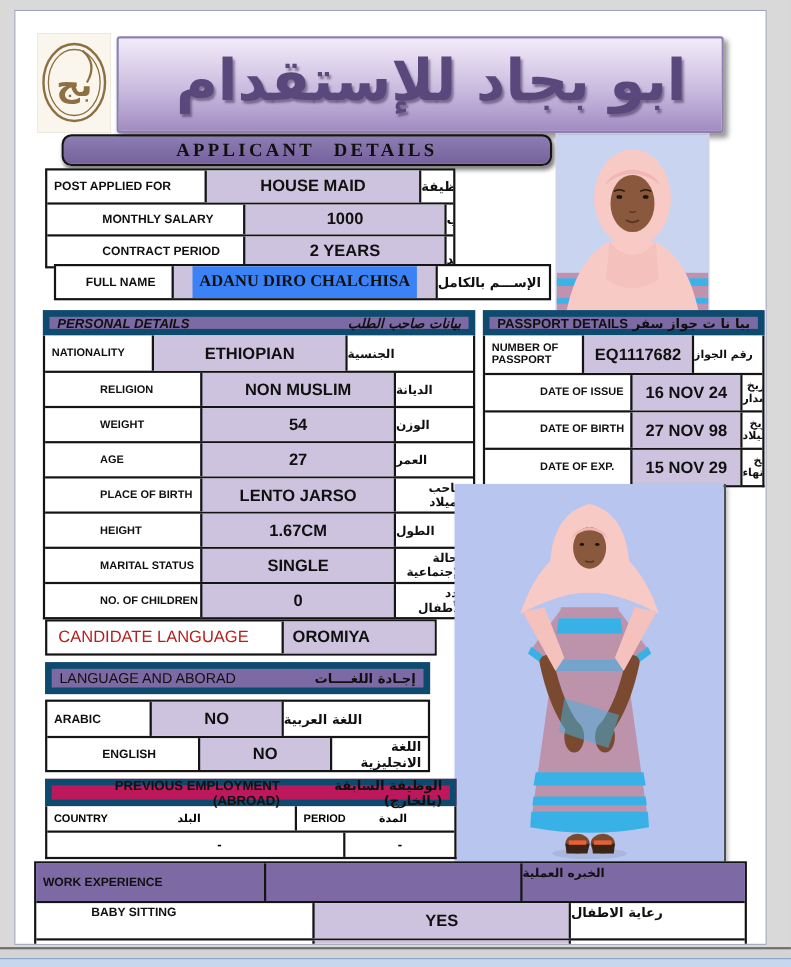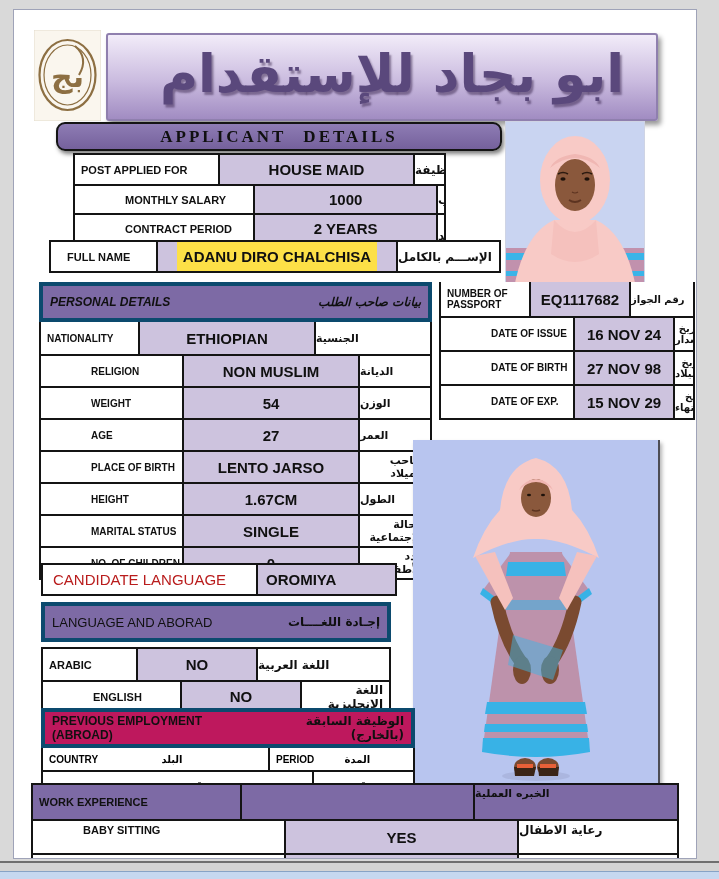--- a/index.html
+++ b/index.html
@@ -31,37 +31,37 @@
   .tbl { border:2px solid #141414; background:#fff; }
   .trow { display:flex; }
   .trow + .trow { border-top:2px solid #141414;padding-left:44px; }
   .c { display:flex; align-items:center; overflow:hidden; }
   .c + .c { border-left:2px solid #141414; }
   .lbl { font-weight:bold; font-size:11px; color:#101010; padding-left:6px; }
   .val { justify-content:center; background:#cdc3de; font-weight:bold; font-size:15px; color:#101010; }
   .arb { justify-content:flex-end; padding-right:6px; font-family:"DejaVu Sans", sans-serif;
          direction:rtl; font-weight:bold; font-size:12px; color:#101010; }
   .sechead { display:flex; align-items:center; justify-content:space-between;
-             background:#7d6aa5; border:4px solid #0c4a6e; padding:16px 7px; }
+             background:#7d6aa5; border:6px solid #0c4a6e; padding:1px 7px;text-align:right; }
   .sechead .en { font-weight:bold; font-size:12px; color:#101010; }
   .sechead .ar { font-family:"DejaVu Sans", sans-serif; direction:rtl; font-weight:bold;
                  font-size:12px; color:#101010; }
 
   
-  .appl-tbl { left:27px; top:143px; width:373px;margin-left:32px; }
+  .appl-tbl { left:27px; top:143px; width:373px; }
   .appl-tbl .trow { height:29px; }
   .appl-tbl .lbl { width:143px; }
   .appl-tbl .val { width:195px; }
   .appl-tbl .arb { flex:1; }
   .fullname { left:35px; top:230px; width:452px; }
   .fullname .trow { height:29px; }
-  .fullname .lbl { width:105px; padding-left:16px; }
+  .fullname .lbl { width:105px; padding-left:27px; }
   .fullname .val { width:240px; }
   .fullname .arb { flex:1; }
-  .hl { background:#fde047; padding:15px 6px; }
+  .hl { background:#3b82f6; padding:15px 6px;font-family:Liberation Serif, serif; }
 
   
   .headshot { left:492px; top:112px; width:138px; height:166px; box-shadow:0 0 0 1px #cfd4e4; }
 
   
   .personal { left:25px; top:272px; width:393px; }
   .personal .sechead { height:23px; font-style:italic; }
   .personal .sechead .en { font-style:italic; }
   .personal .tbl { border-top:none; }
   .personal .trow { height:32px; }
@@ -244,20 +244,24 @@
         </div>
         <div class="trow">
           <div class="c lbl">NO. OF CHILDREN</div>
           <div class="c val">0</div>
           <div class="c arb">عدد الأطفال</div>
         </div>
       </div>
     </div>
 
     <div class="abs passport">
+      <div class="sechead">
+        <span class="en">PASSPORT DETAILS</span>
+        <span class="ar">بيا نا ت جواز سفر</span>
+      </div>
       <div class="tbl">
         <div class="trow">
           <div class="c lbl">NUMBER OF PASSPORT</div>
           <div class="c val">EQ1117682</div>
           <div class="c arb">رقم الجواز</div>
         </div>
         <div class="trow">
           <div class="c lbl">DATE OF ISSUE</div>
           <div class="c val">16 NOV 24</div>
           <div class="c arb">تاريخ اصدار</div>

